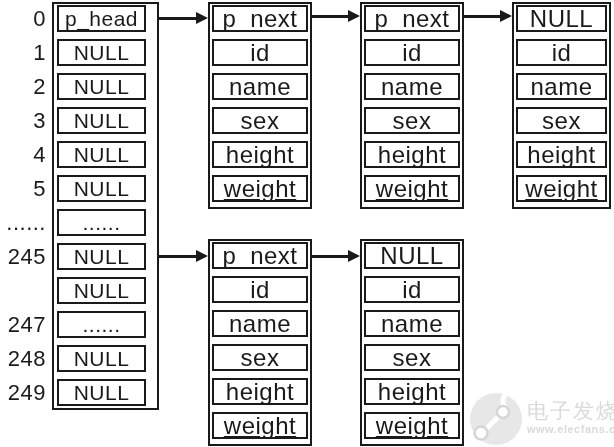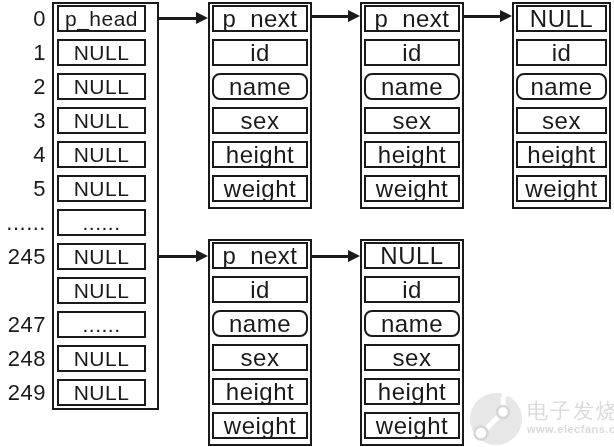--- a/index.html
+++ b/index.html
@@ -28,22 +28,22 @@
   .node {
     position:absolute; border:2px solid #1a1a1a; box-sizing:border-box;
     background:#fff; width:104px; height:207px;
   }
   .ncell {
     position:absolute; left:2px; right:2px; height:27px;
     border:2px solid #1a1a1a; box-sizing:border-box; background:#fff;
     display:flex; align-items:center; justify-content:center;
     font-size:24px; letter-spacing:0.5px;
   }
-  .n1 { top:1px; } .n2 { top:35px; } .n3 { top:69px;border-radius:8px; }
-  .n4 { top:103px; } .n5 { top:137px; } .n6 { top:171px; }
+  .n1 { top:1px; } .n2 { top:35px; } .n3 { top:69px; }
+  .n4 { top:103px; } .n5 { top:137px; } .n6 { top:171px;text-decoration:underline; }
   
   .arrow { position:absolute; height:13px; }
   .arrow .shaft {
     position:absolute; left:0; right:10px; top:5px; height:3px; background:#1a1a1a;
   }
   .arrow .head {
     position:absolute; right:0; top:0; width:0; height:0;
     border-top:6.5px solid transparent; border-bottom:6.5px solid transparent;
     border-left:12px solid #1a1a1a;
   }

